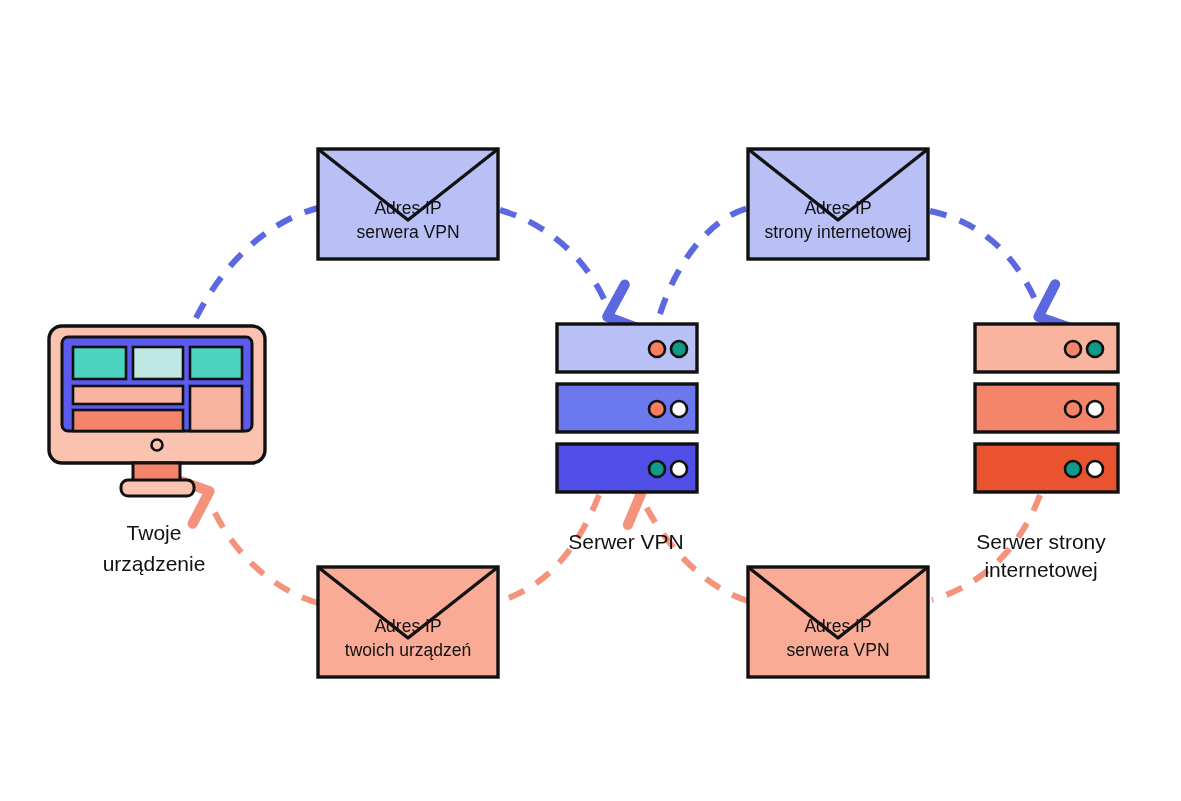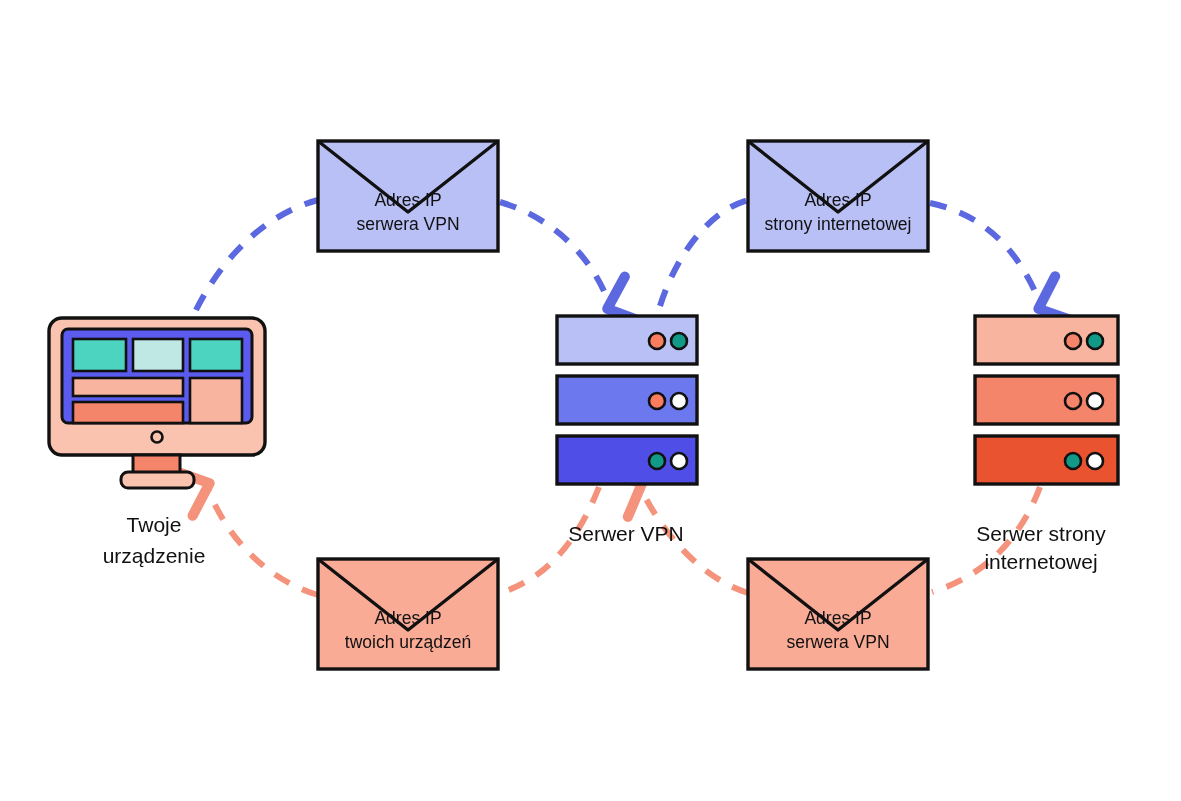--- a/index.html
+++ b/index.html
@@ -9,20 +9,21 @@
   }
   body {
     font-family: "Liberation Sans", sans-serif;
   }
   #canvas {
     position: relative;
     width: 1181px;
     height: 783px;
     background: #ffffff;
     overflow: hidden;
+    margin-top: 8px;
   }
   #diagram-svg {
     position: absolute;
     left: 0;
     top: 0;
     width: 1181px;
     height: 801px;
   }
   .env-text, .node-label {
     font-family: "Liberation Sans", sans-serif;

